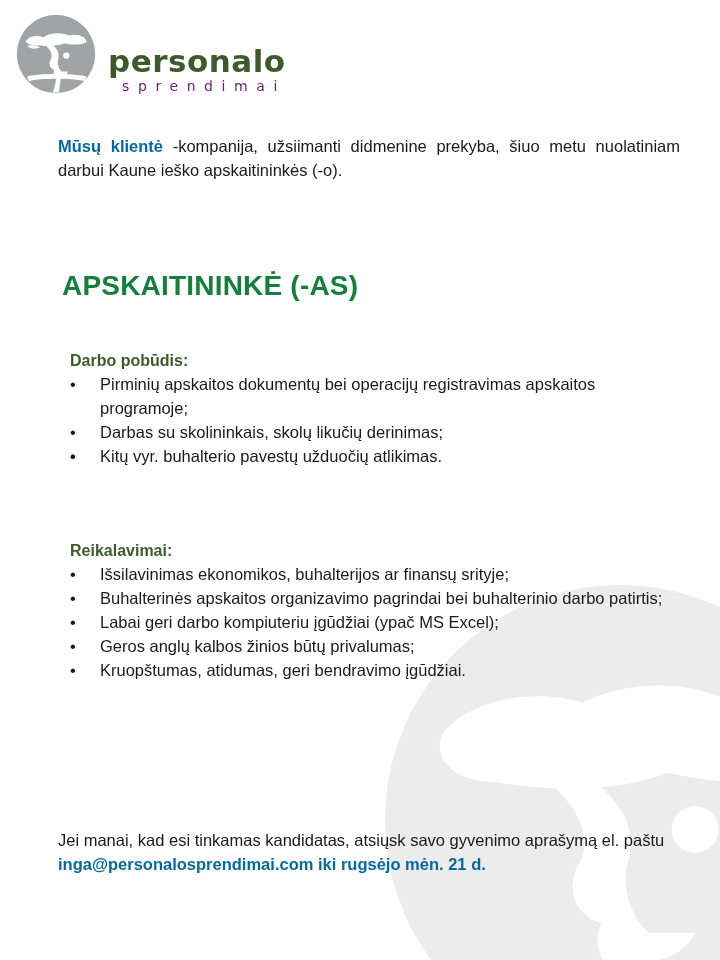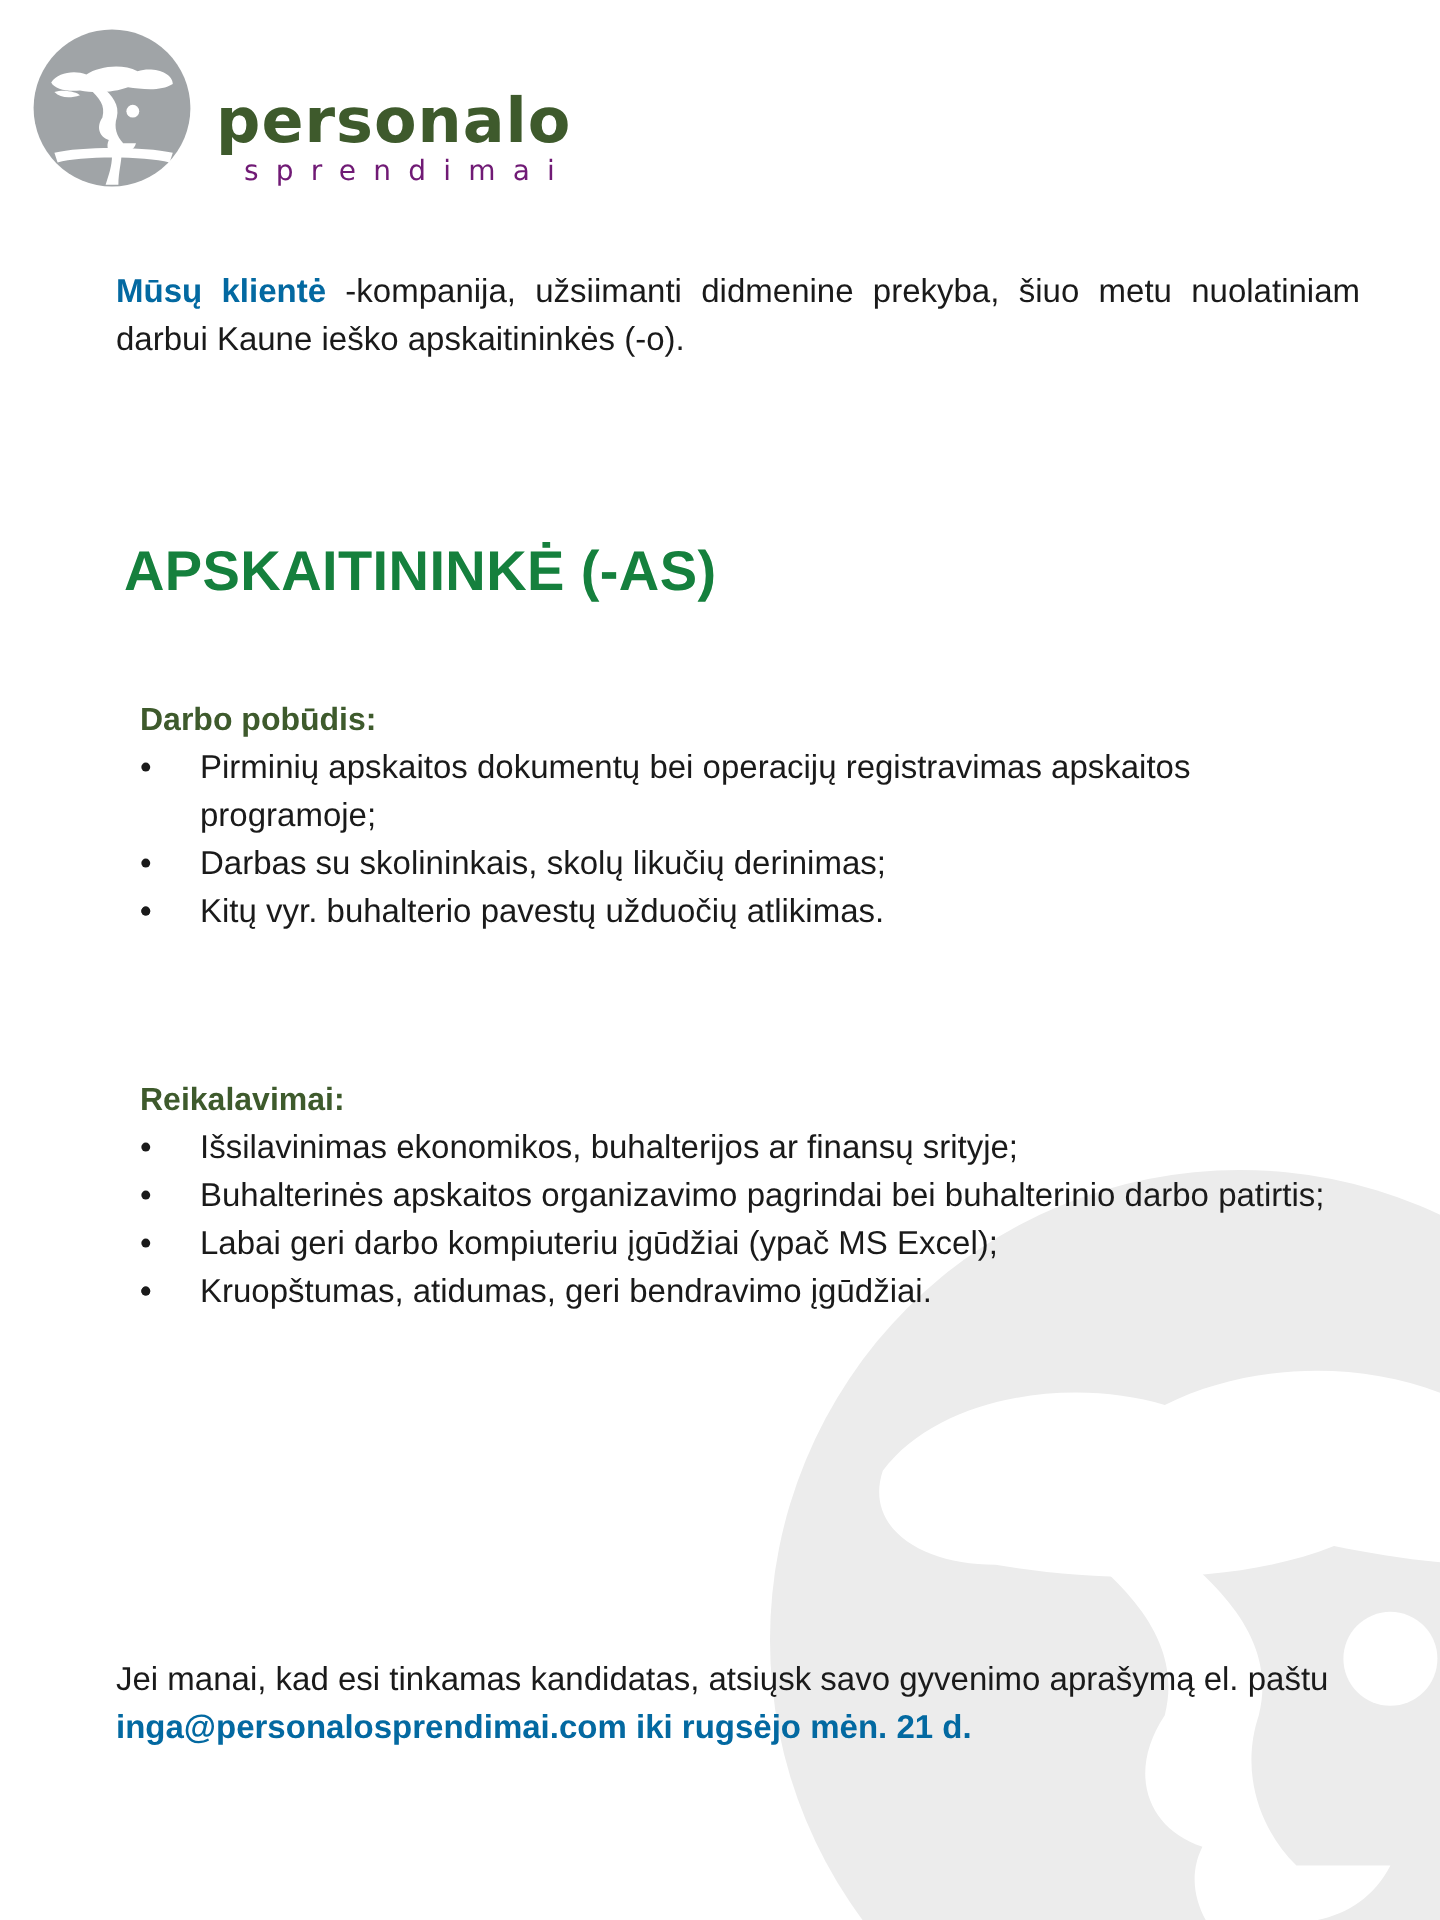--- a/index.html
+++ b/index.html
@@ -70,19 +70,19 @@
       <li><span class="dot">•</span><span>Kitų vyr. buhalterio pavestų užduočių atlikimas.</span></li>
     </ul>
   </div>
 
   <div class="section section-2">
     <div class="section-title">Reikalavimai:</div>
     <ul class="bullets">
       <li><span class="dot">•</span><span>Išsilavinimas ekonomikos, buhalterijos ar finansų srityje;</span></li>
       <li><span class="dot">•</span><span>Buhalterinės apskaitos organizavimo pagrindai bei buhalterinio darbo patirtis;</span></li>
       <li><span class="dot">•</span><span>Labai geri darbo kompiuteriu įgūdžiai (ypač MS Excel);</span></li>
-      <li><span class="dot">•</span></li>
+      <li><span class="dot">•</span><span>Geros anglų kalbos žinios būtų privalumas;</span></li>
       <li><span class="dot">•</span><span>Kruopštumas, atidumas, geri bendravimo įgūdžiai.</span></li>
     </ul>
   </div>
 
   <p class="closing"><span>Jei manai, kad esi tinkamas kandidatas, atsiųsk savo gyvenimo aprašymą el. paštu </span><span class="green">inga@personalosprendimai.com</span><span class="green"> iki rugsėjo mėn. 21 d.</span></p>
 </div>
 
 </body></html>

